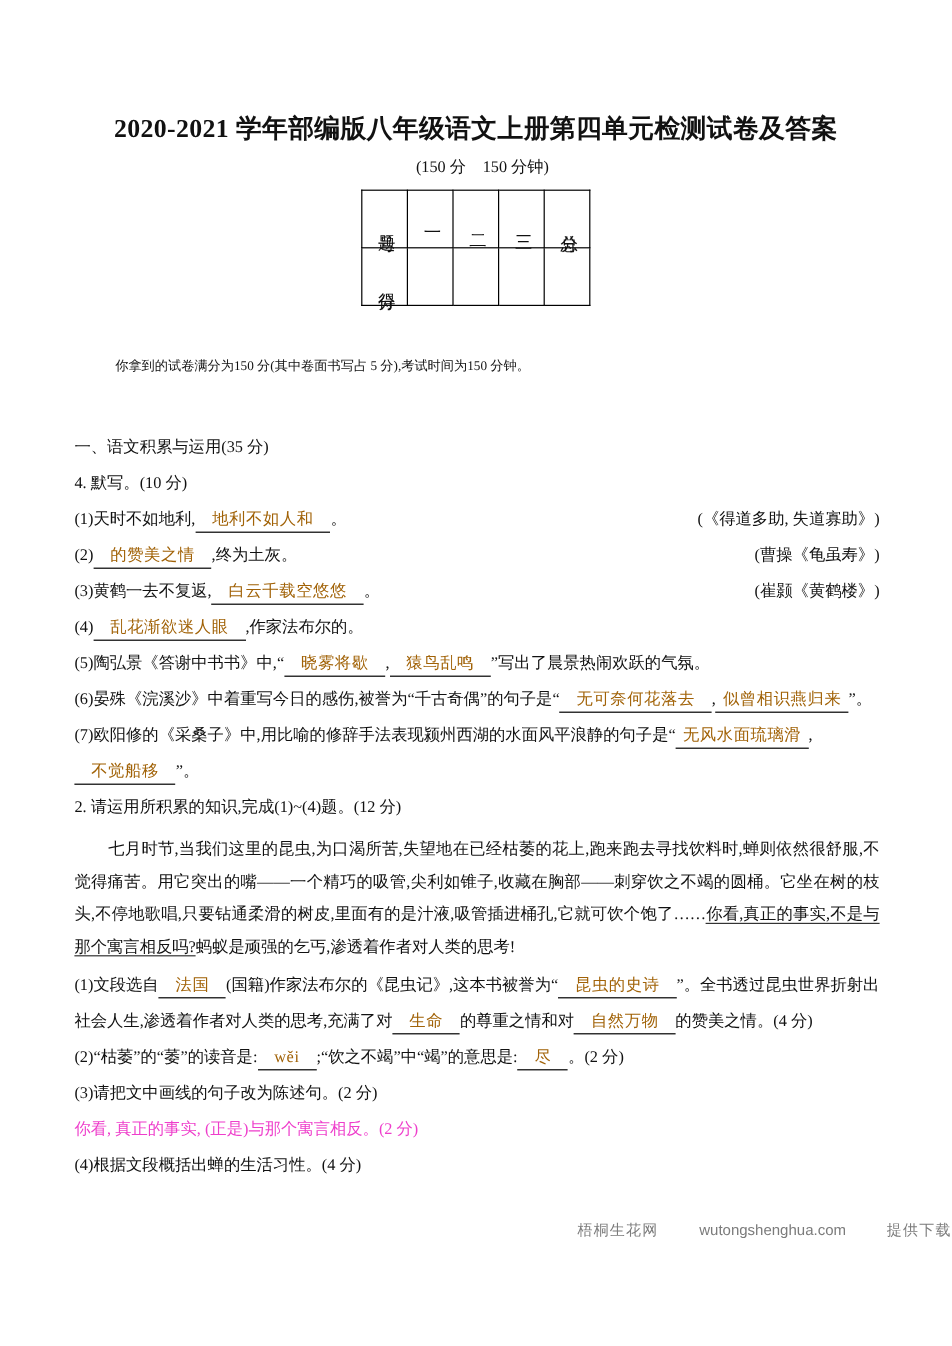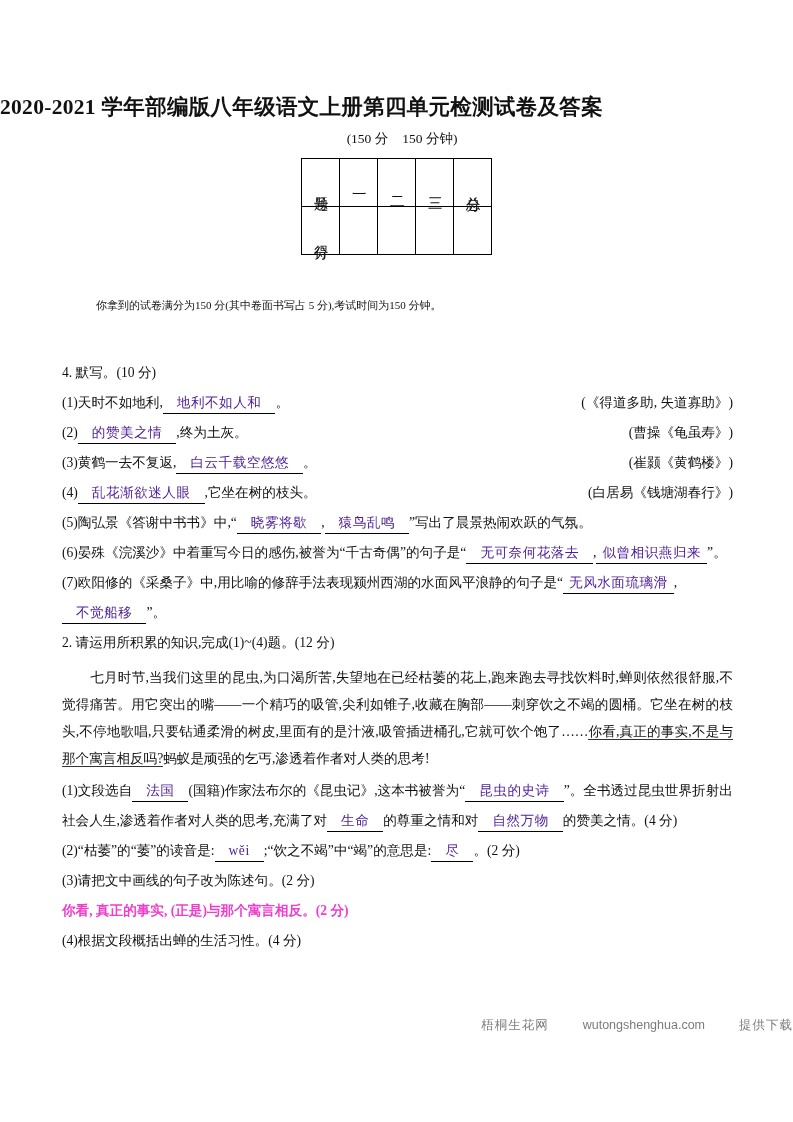--- a/index.html
+++ b/index.html
@@ -19,21 +19,21 @@
     width: 793px;
     height: 1122px;
     padding: 0;
   }
 
   
   .doc-title {
     position: absolute;
     left: 0; right: 0;
     top: 92px;
-    text-align: left;
+    text-align: center;
     font-size: 21.5px;
     font-weight: bold;
     letter-spacing: 0.3px;
     white-space: nowrap;
   }
 
   .doc-subtitle {
     position: absolute;
     left: 0; right: 0;
     top: 130px;
@@ -106,21 +106,21 @@
     white-space: nowrap;
   }
   .qline .cite {
     position: absolute;
     right: 0;
     top: 0;
     white-space: nowrap;
   }
 
   .blank {
-    color: #4c1d95;
+    color: #a16207;
     border-bottom: 1px solid #000;
     padding: 0 6px 0 6px;
     display: inline-block;
     line-height: 20px;
     letter-spacing: 0.5px;
   }
   .blank.wide { padding: 0 14px; }
 
   .qwrap {
     line-height: 30px;
@@ -137,21 +137,20 @@
   }
   .passage .indent { display: inline-block; width: 28px; }
   .ul-sent {
     border-bottom: 1px solid #333;
   }
 
   .answer-line {
     color: #ee3ecb;
     line-height: 30px;
     font-size: 13.6px;
-    font-weight: bold;
   }
 
   
   .footer {
     position: absolute;
     bottom: 88px;
     left: 0; right: 0;
     text-align: right;
     color: #7b7b7b;
     font-size: 12.5px;
@@ -189,41 +188,41 @@
         <td><span class="vtext"></span></td>
       </tr>
     </tbody>
       </table>
   </div>
 
   <div class="note">你拿到的试卷满分为150 分(其中卷面书写占 5 分),考试时间为150 分钟。</div>
 
   <div class="content">
 
+    <div class="sec-head">一、语文积累与运用(35 分)</div>
 
     <div class="sec-head">4. 默写。(10 分)</div>
 
     <div class="qline">
       <span>(1)</span><span>天时不如地利,</span><span class="blank wide">地利不如人和</span><span>。</span>
       <span class="cite">(《得道多助, 失道寡助》)</span>
     </div>
 
     <div class="qline">
       <span>(2)</span><span class="blank wide">的赞美之情</span><span>,终为土灰。</span>
       <span class="cite">(曹操《龟虽寿》)</span>
     </div>
 
     <div class="qline">
       <span>(3)</span><span>黄鹤一去不复返,</span><span class="blank wide">白云千载空悠悠</span><span>。</span>
       <span class="cite">(崔颢《黄鹤楼》)</span>
     </div>
 
     <div class="qline">
-      <span>(4)</span><span class="blank wide">乱花渐欲迷人眼</span><span>,它坐在树的枝头。</span>
-      <span class="cite">(白居易《钱塘湖春行》)</span>
+      <span>(4)</span><span class="blank wide">乱花渐欲迷人眼</span><span>,作家法布尔的。</span>
     </div>
 
     <div class="qline">
       <span>(5)</span><span>陶弘景《答谢中书书》中,“</span><span class="blank wide">晓雾将歇</span><span>,</span><span class="blank wide">猿鸟乱鸣</span><span>”写出了晨景热闹欢跃的气氛。</span>
     </div>
 
     <div class="qwrap">
       <span>(6)</span><span>晏殊《浣溪沙》中着重写今日的感伤,被誉为“千古奇偶”的句子是“</span><span class="blank wide">无可奈何花落去</span><span>,</span><span class="blank">似曾相识燕归来</span><span>”。</span>
     </div>
 

